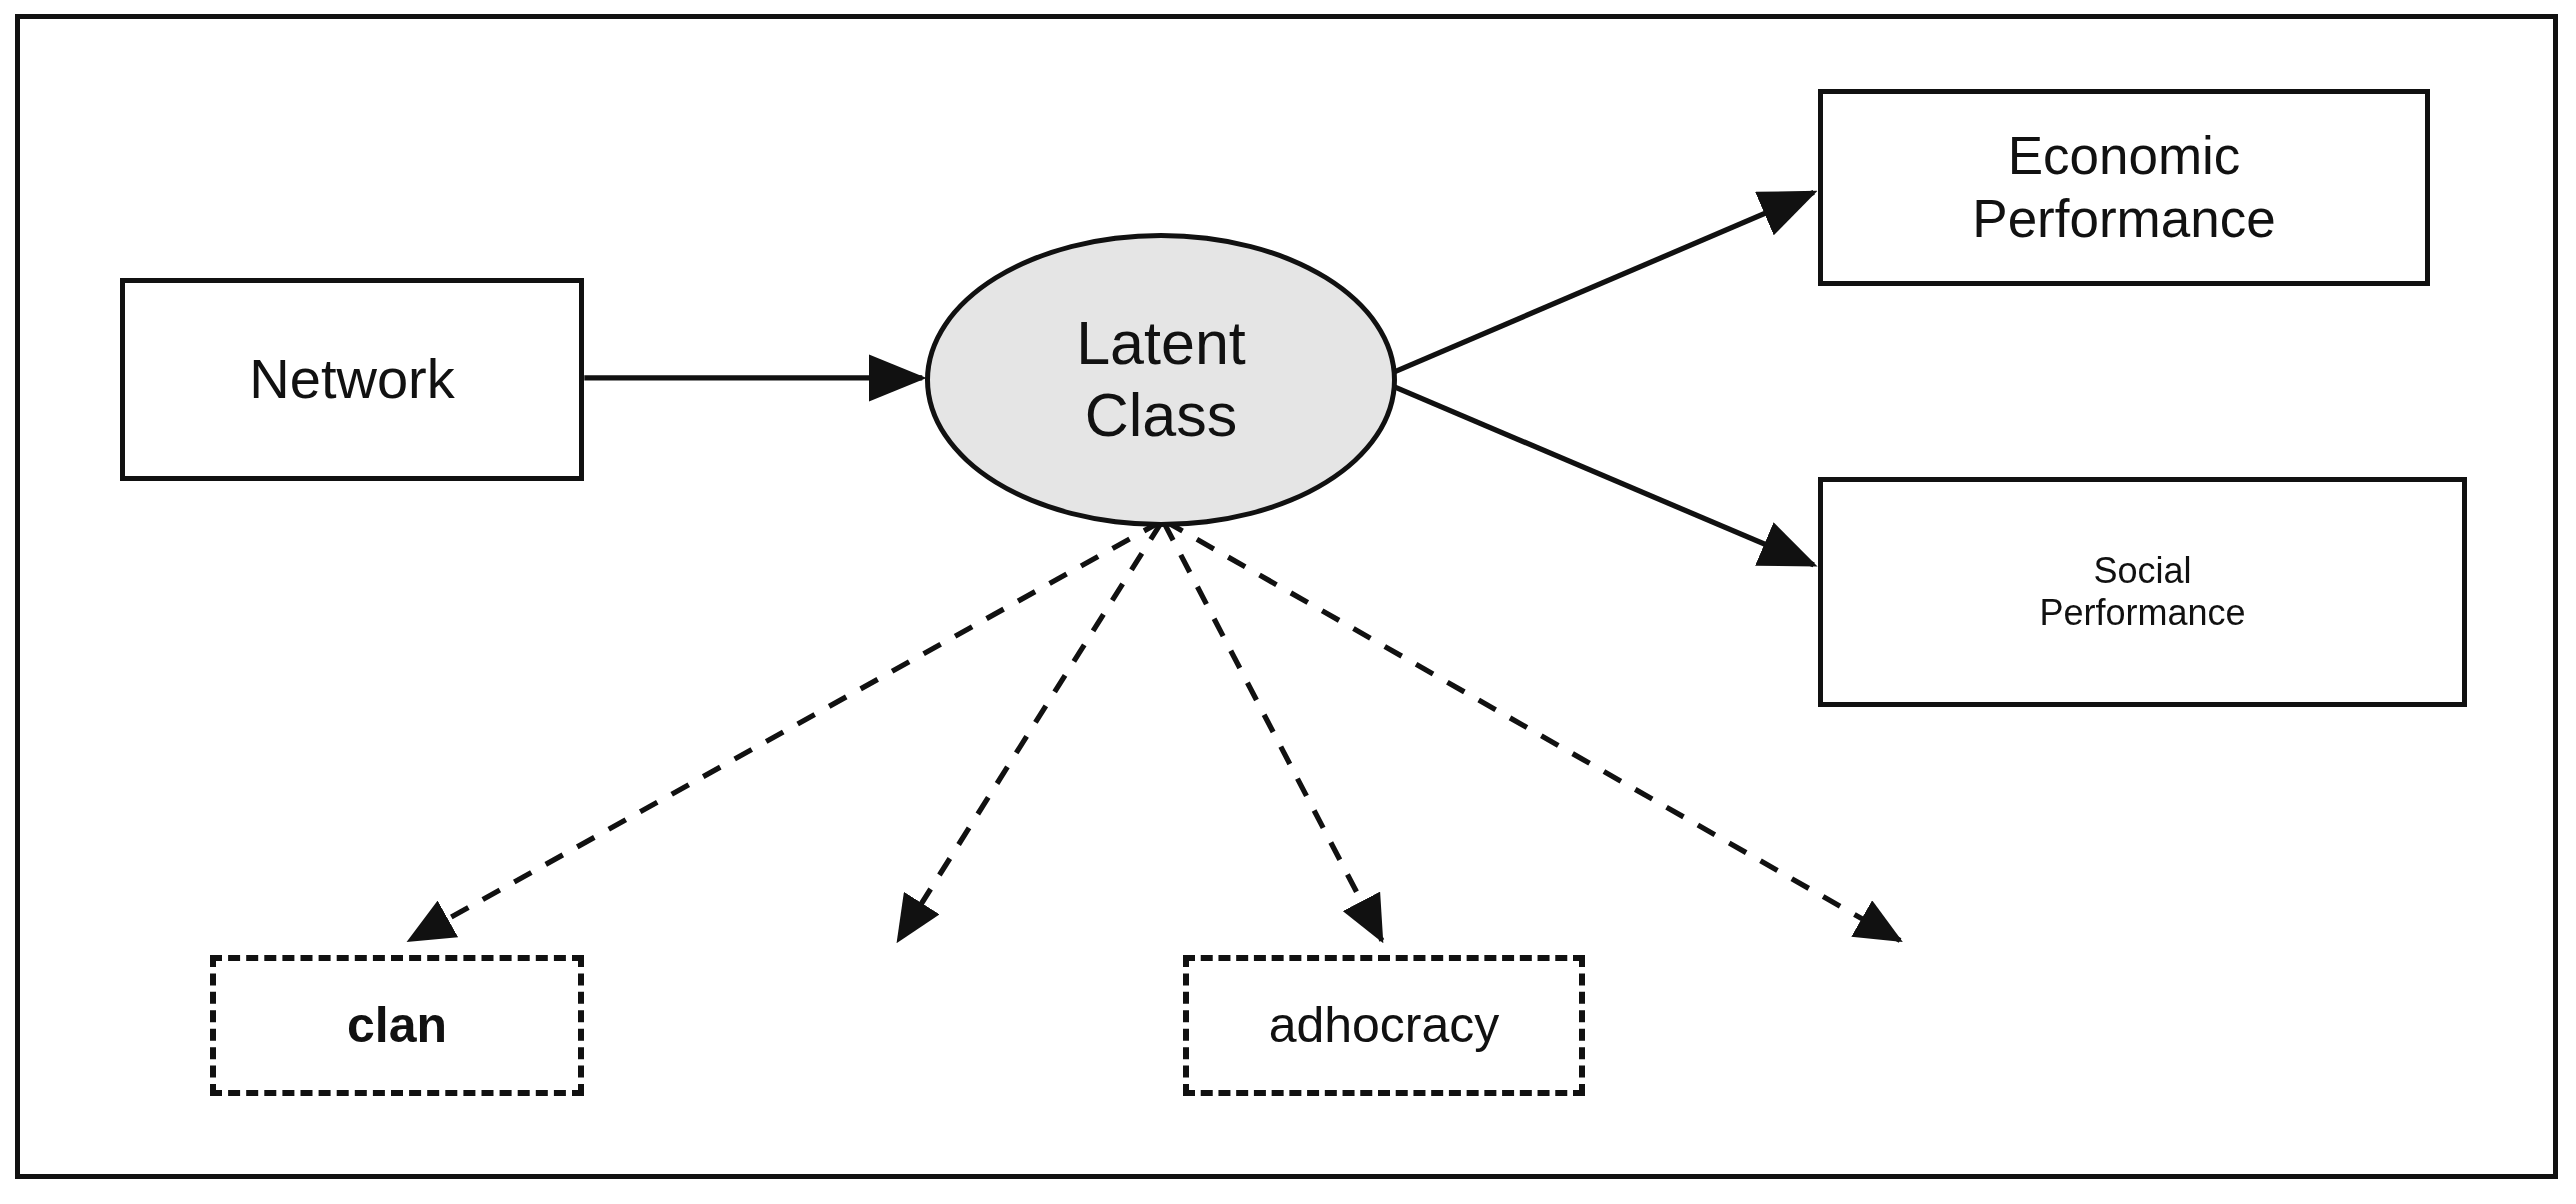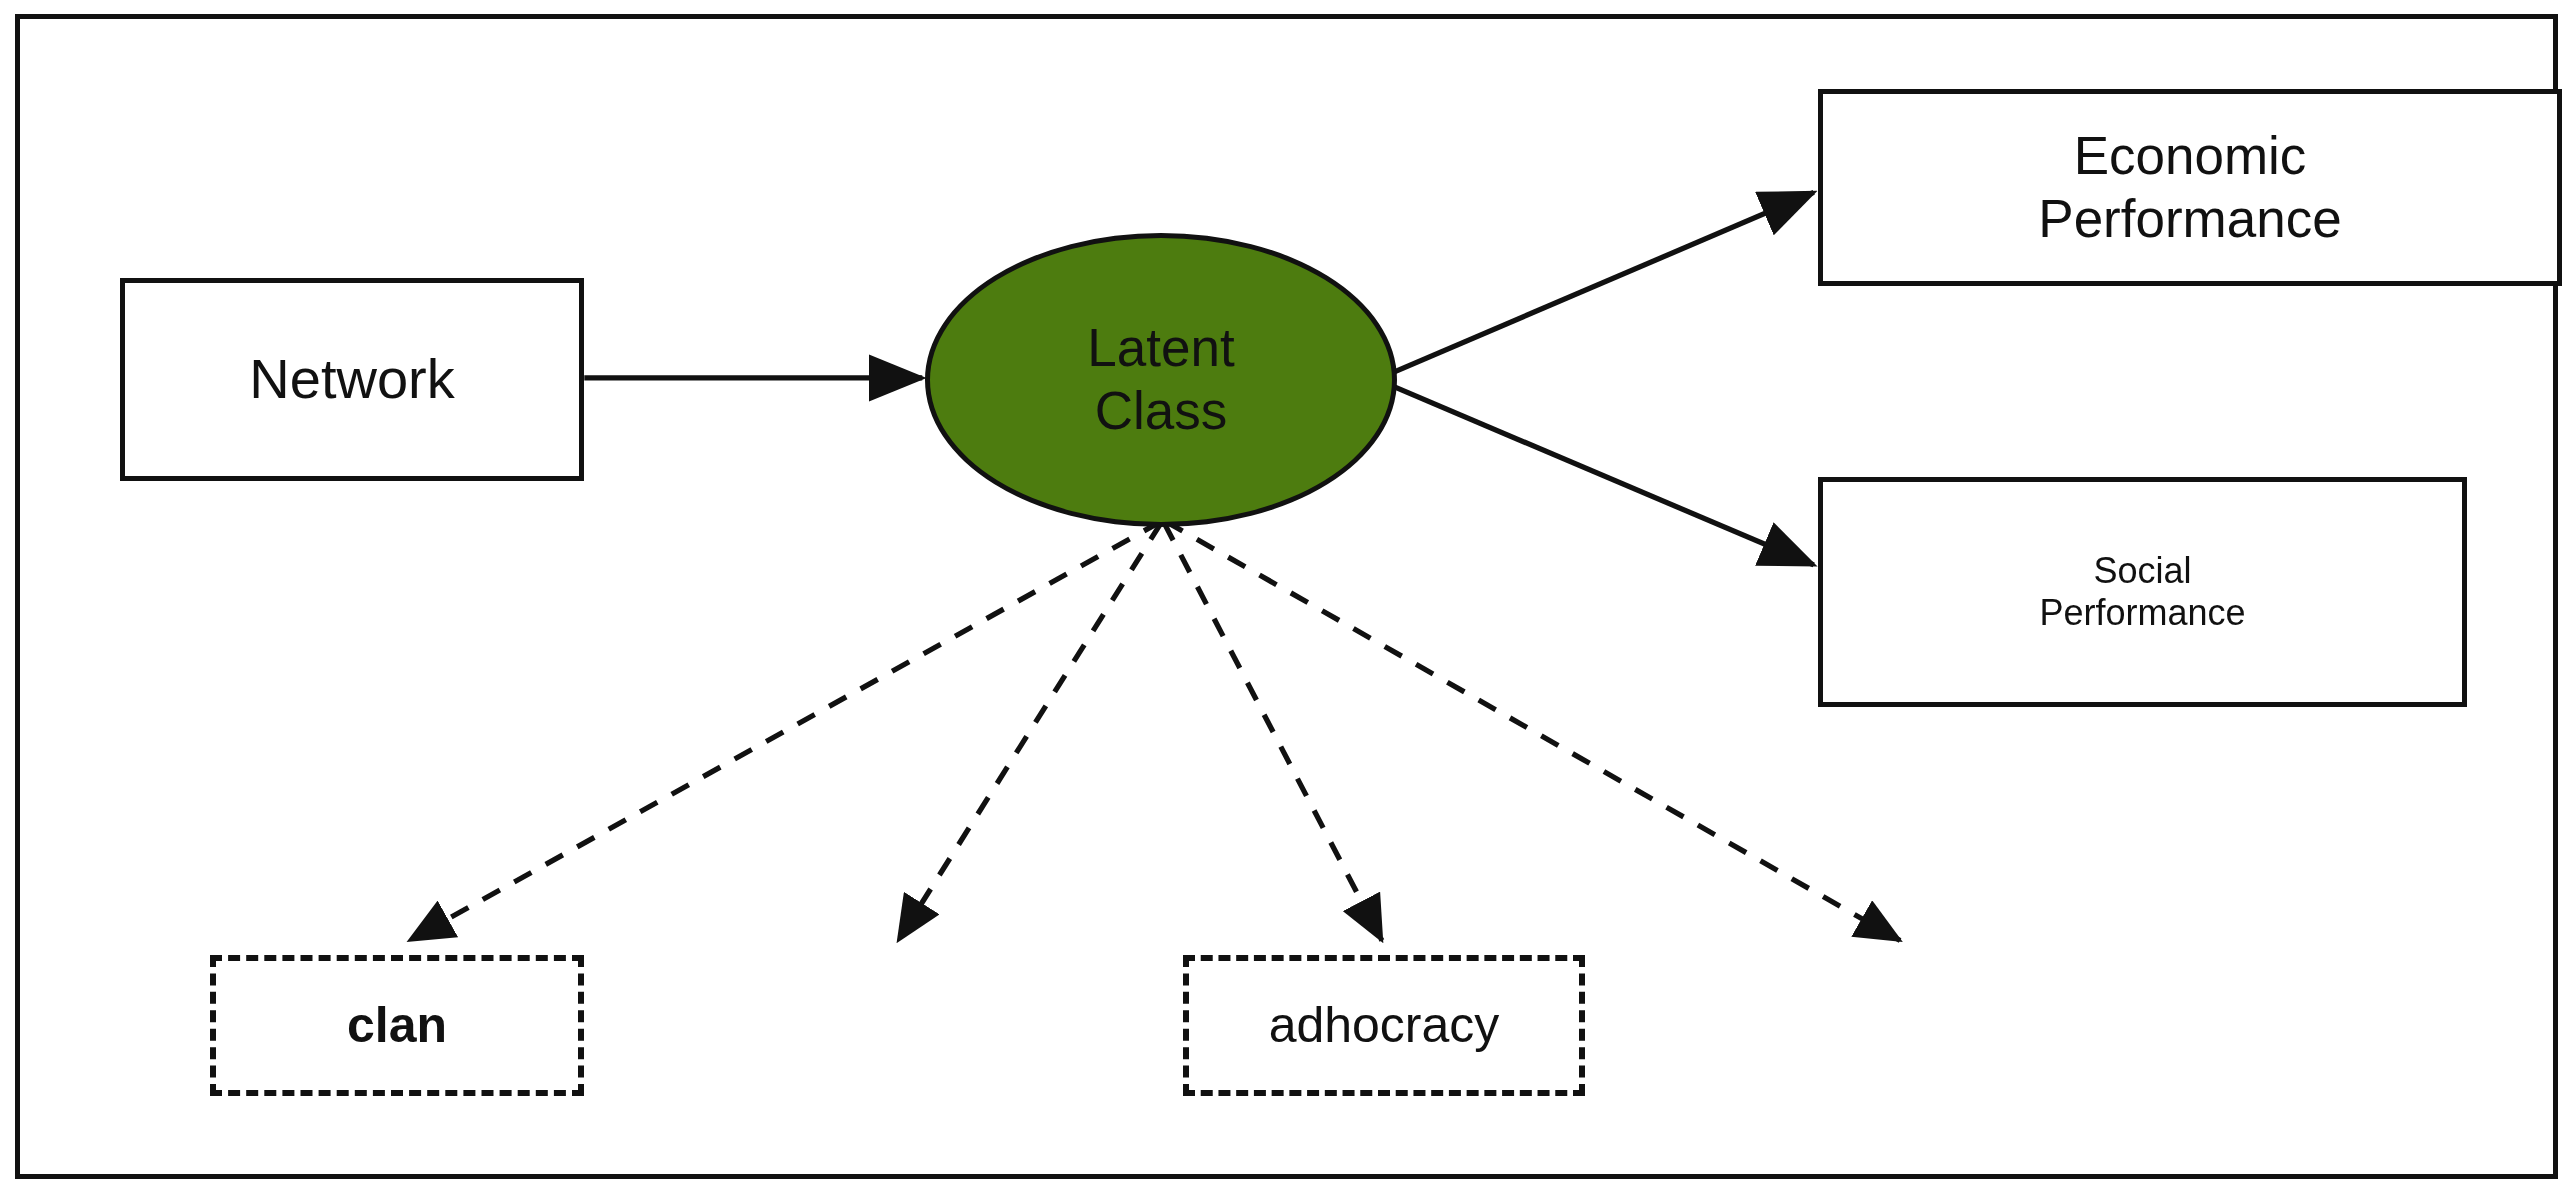--- a/index.html
+++ b/index.html
@@ -60,25 +60,25 @@
   
   #node-network {
     left: 120px; top: 278px; width: 464px; height: 203px;
     font-size: 56px;
     align-items: center;
   }
   #node-latent {
     left: 925px; top: 233px; width: 472px; height: 294px;
     border: 5.3px solid #111111;
     border-radius: 50%;
-    font-size: 53px;
-    background: #4d7c0f;
+    font-size: 61px;
+    background: #e5e5e5;
   }
   #node-economic {
-    left: 1818px; top: 89px; width: 744px; height: 197px;
+    left: 1818px; top: 89px; width: 612px; height: 197px;
     font-size: 53px;
   }
   #node-social {
     left: 1818px; top: 477px; width: 649px; height: 230px;
     font-size: 36px;
   }
   #node-clan {
     left: 210px; top: 955px; width: 374px; height: 141px;
     font-size: 50px;
     font-weight: bold;

